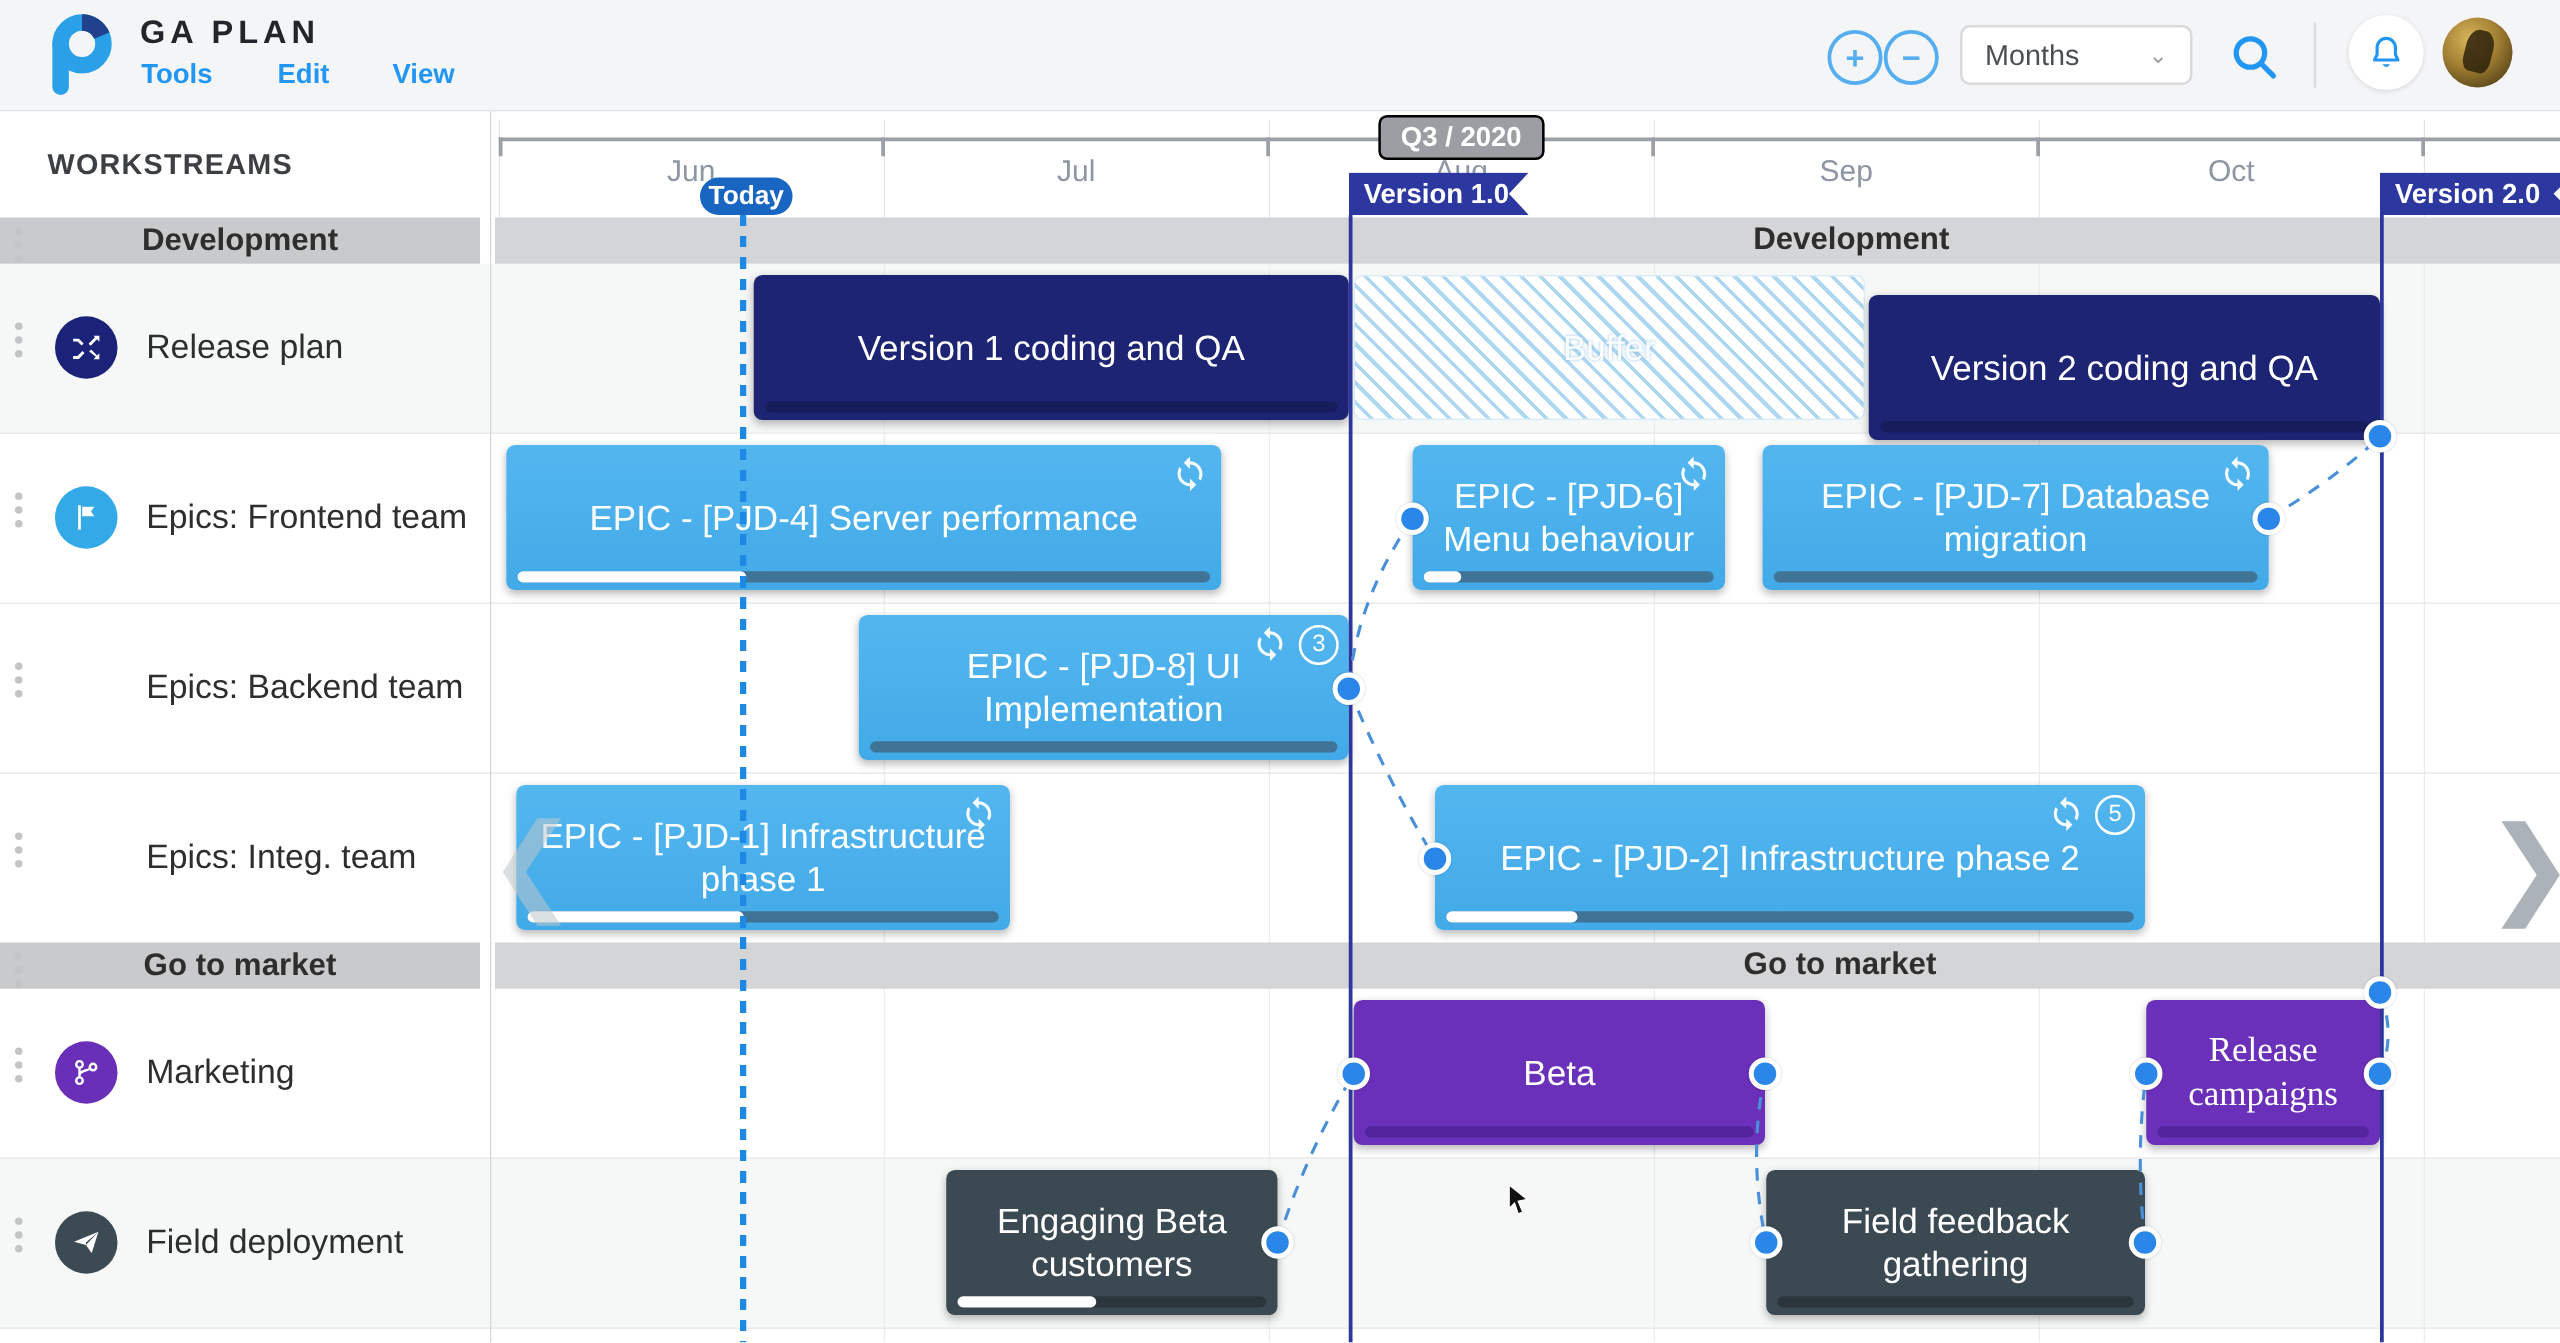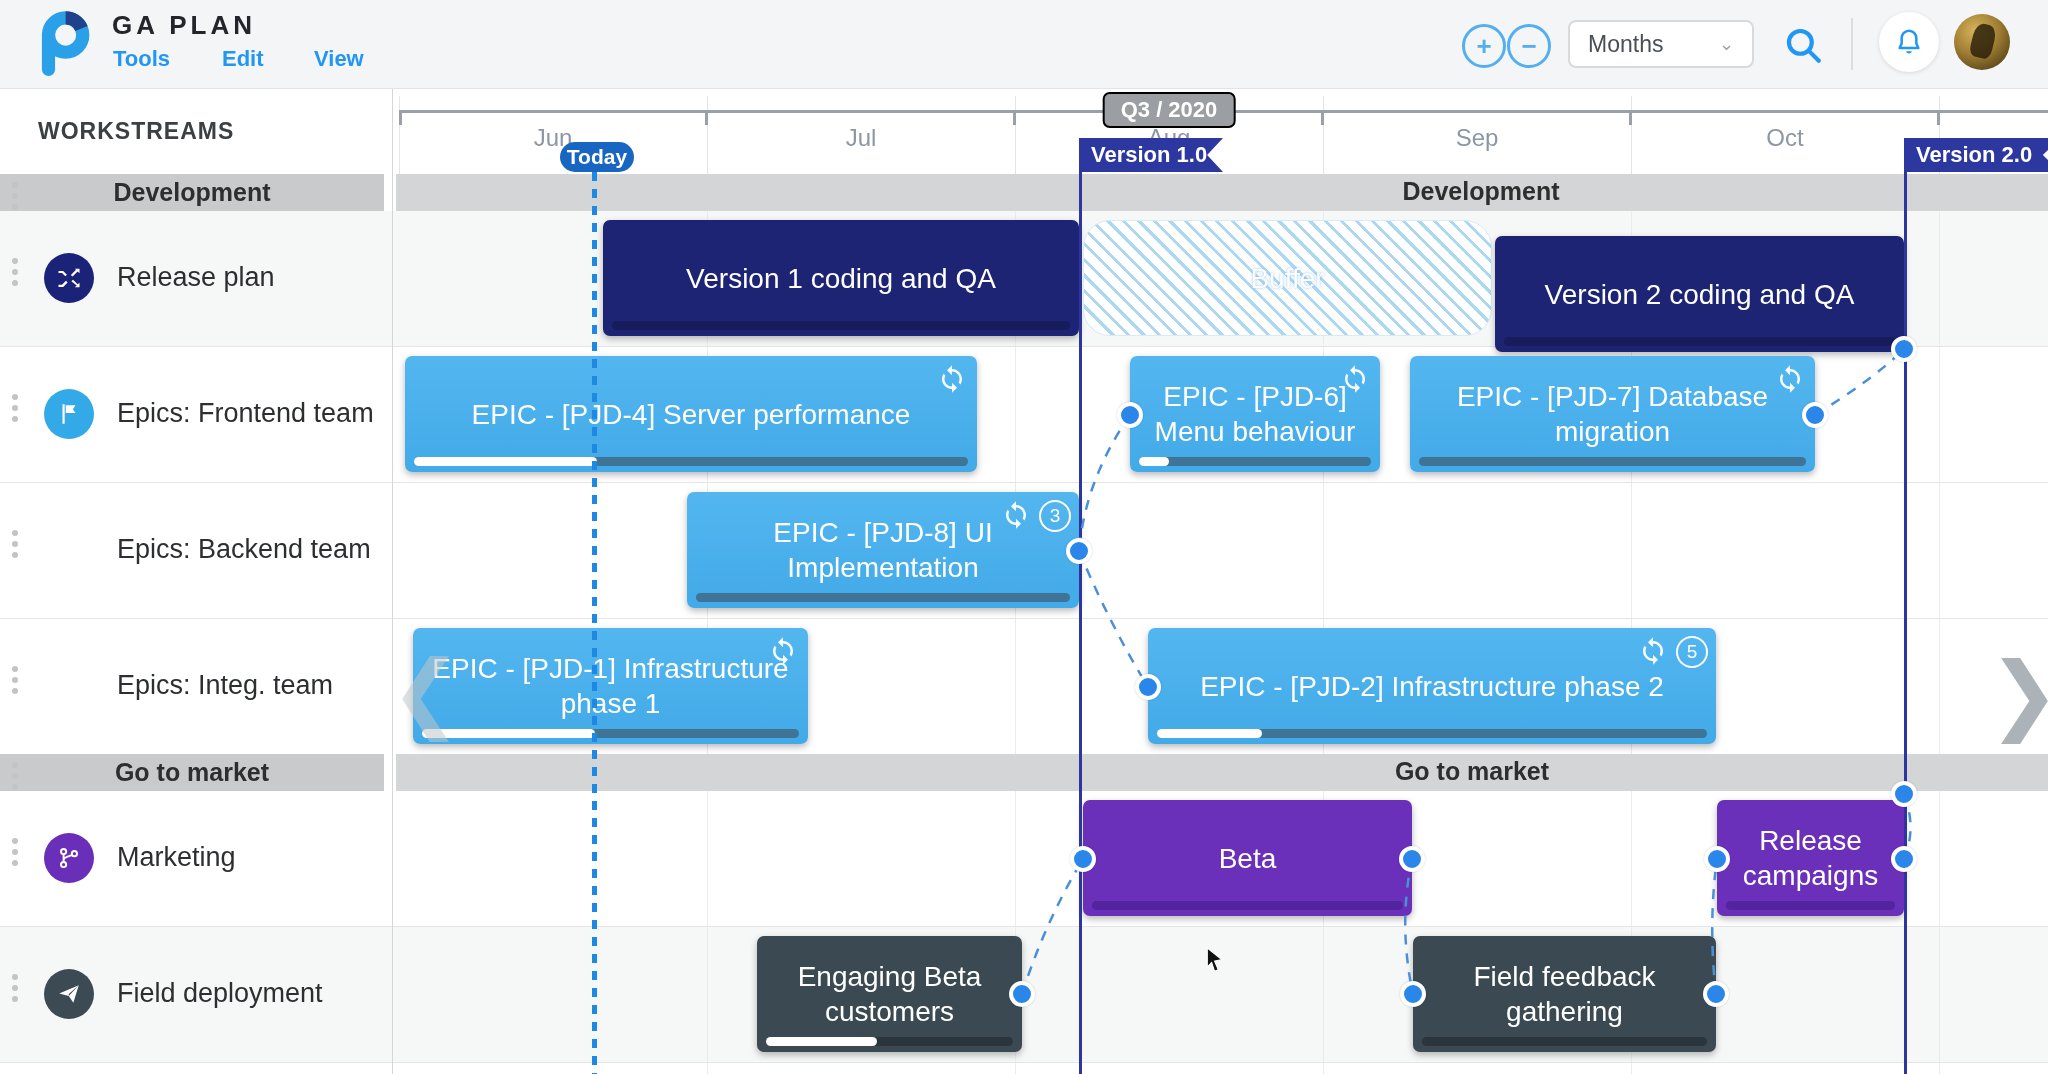--- a/index.html
+++ b/index.html
@@ -252,21 +252,21 @@
   <svg width="26" height="26" viewBox="0 0 24 24" fill="#fff">
     <path d="M3 11.5 21 4l-5 16-4.2-6.2zM11.8 13.8 21 4l-9.2 8z"></path>
   </svg>
 </div>
 <div class="abs ws-label" style="top:978px;">Field deployment</div>
 
 <div class="bar navy" style="left:603px;top:220px;width:476px;">
   <span>Version 1 coding and QA</span>
   <div class="track"></div>
 </div>
-<div class="bar hatch" style="left:1083px;top:220px;width:409px;border-radius:27px;">
+<div class="bar hatch" style="left:1083px;top:220px;width:409px;">
   <span>Buffer</span>
 </div>
 <div class="bar navy" style="left:1495px;top:236px;width:409px;">
   <span>Version 2 coding and QA</span>
   <div class="track"></div>
 </div>
 
 <div class="bar epic" style="left:405px;top:356px;width:572px;">
   <span>EPIC - [PJD-4] Server performance</span>
   <svg class="sync" viewBox="0 0 24 24" fill="#fff">
@@ -319,21 +319,21 @@
   <div class="count-badge">5</div>
   <div class="track">
       <div class="fill" style="width:19%;"></div>
     </div>
 </div>
 
 <div class="bar purple" style="left:1083px;top:800px;width:329px;">
   <span>Beta</span>
   <div class="track"></div>
 </div>
-<div class="bar purple" style="left:1717px;top:800px;width:187px;">
+<div class="bar purple" style="left:1717px;top:800px;width:187px;font-family:Liberation Serif, serif;">
   <span>Release campaigns</span>
   <div class="track"></div>
 </div>
 
 <div class="bar slate" style="left:757px;top:936px;width:265px;">
   <span>Engaging Beta customers</span>
   <div class="track">
       <div class="fill" style="width:45%;"></div>
     </div>
 </div>

